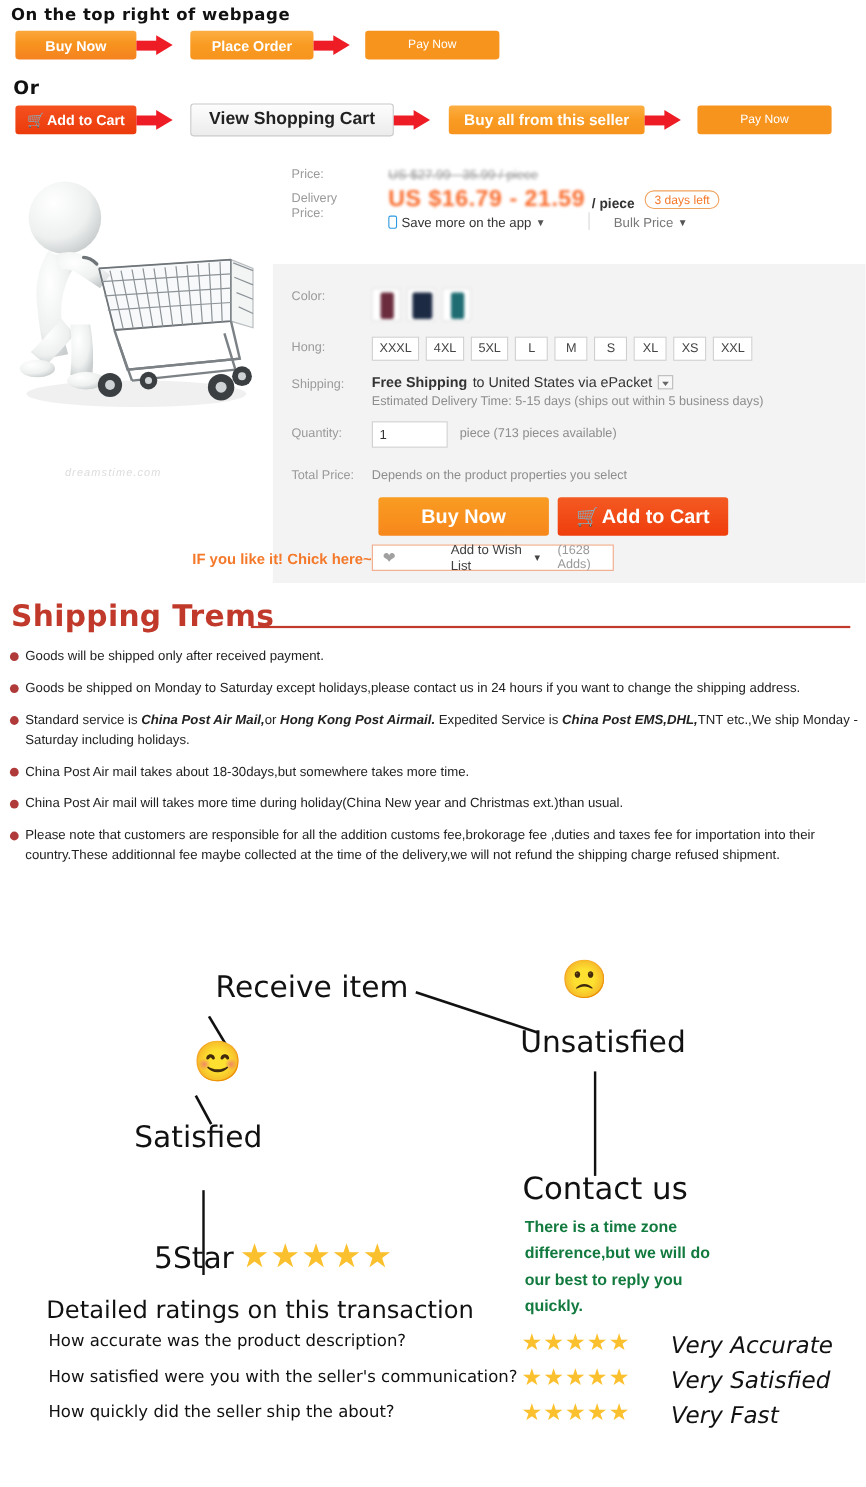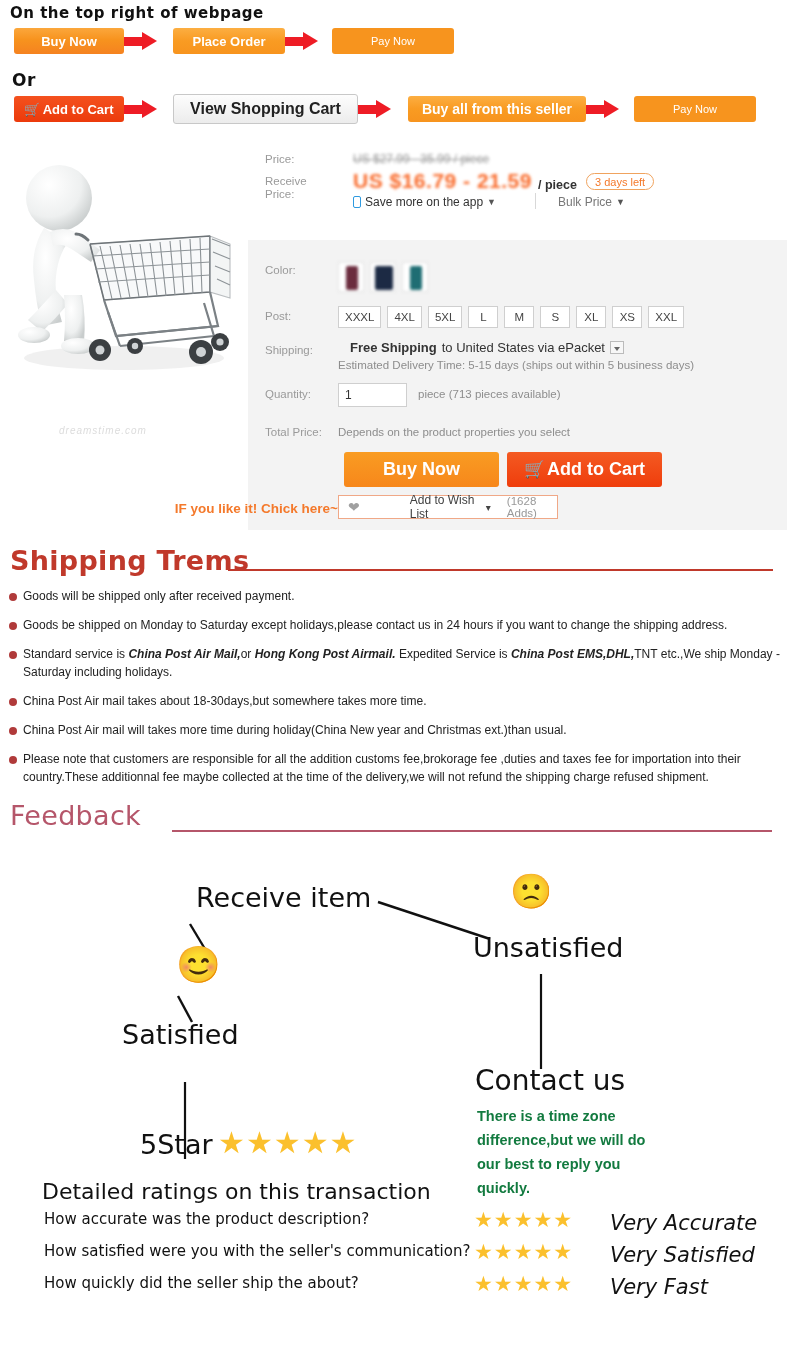--- a/index.html
+++ b/index.html
@@ -143,21 +143,21 @@
   .size-box{
     min-width:30px; height:22px; padding:0 6px; background:#fff;
     border:1px solid #cfcfcf; font-size:11.5px; color:#444;
     display:flex; align-items:center; justify-content:center;
   }
 
   
   #row-ship{ top:104px; height:38px; }
   #ship-main{
     position:absolute; left:90px; top:-4px; font-size:13px; color:#333;
-    display:flex; align-items:center; gap:5px;margin-left:12px;
+    display:flex; align-items:center; gap:5px;
   }
   #ship-free{ font-weight:bold; }
   .dropcaret{
     display:inline-block; width:14px; height:13px; border:1px solid #bbb;
     background:#f7f7f7; position:relative;
   }
   .dropcaret::after{
     content:""; position:absolute; left:3.5px; top:5px; width:0;height:0;
     border-left:3px solid transparent;border-right:3px solid transparent;
     border-top:4px solid #666;
@@ -364,21 +364,21 @@
         <circle cx="216" cy="202" r="3.6" fill="#cfd3d5"></circle>
     </svg>
     <div id="watermark">dreamstime.com</div>
   </div>
 
   <div id="price-block">
     <div class="lbl" id="lbl-price">Price:</div>
     <div id="old-price">US $27.99 - 35.99 / piece</div>
 
     <div class="lbl" id="lbl-dprice">
-      <div>Receive</div>
+      <div>Delivery</div>
       <div>Price:</div>
     </div>
     <div id="new-price">US $16.79 - 21.59</div>
     <div id="per-piece">/ piece</div>
     <div id="days-left">3 days left</div>
 
     <div id="app-save">
       <span class="phone-glyph"></span>
       <span>Save more on the app</span>
       <span class="caret">▼</span>
@@ -401,21 +401,21 @@
         <div class="swatch">
           <div class="sw-inner" style="background:#1c2a44;left:4px;width:18px"></div>
           </div>
         <div class="swatch">
           <div class="sw-inner" style="background:#1f6d73"></div>
           </div>
       </div>
     </div>
 
     <div class="prow" id="row-size">
-      <span class="lbl">Post:</span>
+      <span class="lbl">Hong:</span>
       <div id="sizes">
         <div class="size-box">XXXL</div>
         <div class="size-box">4XL</div>
         <div class="size-box">5XL</div>
         <div class="size-box">L</div>
         <div class="size-box">M</div>
         <div class="size-box">S</div>
         <div class="size-box">XL</div>
         <div class="size-box">XS</div>
         <div class="size-box">XXL</div>
@@ -471,24 +471,20 @@
     <div class="bullet">Goods will be shipped only after received payment.</div>
     <div class="bullet">Goods be shipped on Monday to Saturday except  holidays,please contact us in 24 hours if you want to change the shipping address.</div>
     <div class="bullet">Standard service is <i>China Post Air Mail,</i>or <i>Hong Kong Post Airmail.</i> Expedited Service is <i>China Post EMS,DHL,</i>TNT etc.,We ship Monday - Saturday including holidays.</div>
     <div class="bullet">China Post Air mail takes about 18-30days,but somewhere takes more time.</div>
     <div class="bullet">China Post Air mail will takes more time during holiday(China New year and Christmas ext.)than usual.</div>
     <div class="bullet">Please note that customers are responsible for all the addition customs fee,brokorage fee ,duties and taxes fee for importation into their country.These additionnal fee maybe collected at the time of the delivery,we will not refund the shipping charge refused shipment.</div>
   </div>
 </div>
 
 <div id="feedback">
-  <div class="sect-head">
-    <div class="sect-title">Feedback</div>
-    <div class="rule"></div>
-  </div>
 
   <div id="fb-canvas">
 
     <svg width="787" height="360" style="position:absolute;left:0;top:0">
       <line x1="378" y1="48" x2="490" y2="85" stroke="#111" stroke-width="2.4"></line>
       <line x1="190" y1="70" x2="208" y2="100" stroke="#111" stroke-width="2.4"></line>
       <line x1="178" y1="142" x2="192" y2="168" stroke="#111" stroke-width="2.4"></line>
       <line x1="541" y1="120" x2="541" y2="215" stroke="#111" stroke-width="2.2"></line>
       <line x1="185" y1="228" x2="185" y2="305" stroke="#111" stroke-width="2.2"></line>
     </svg>

